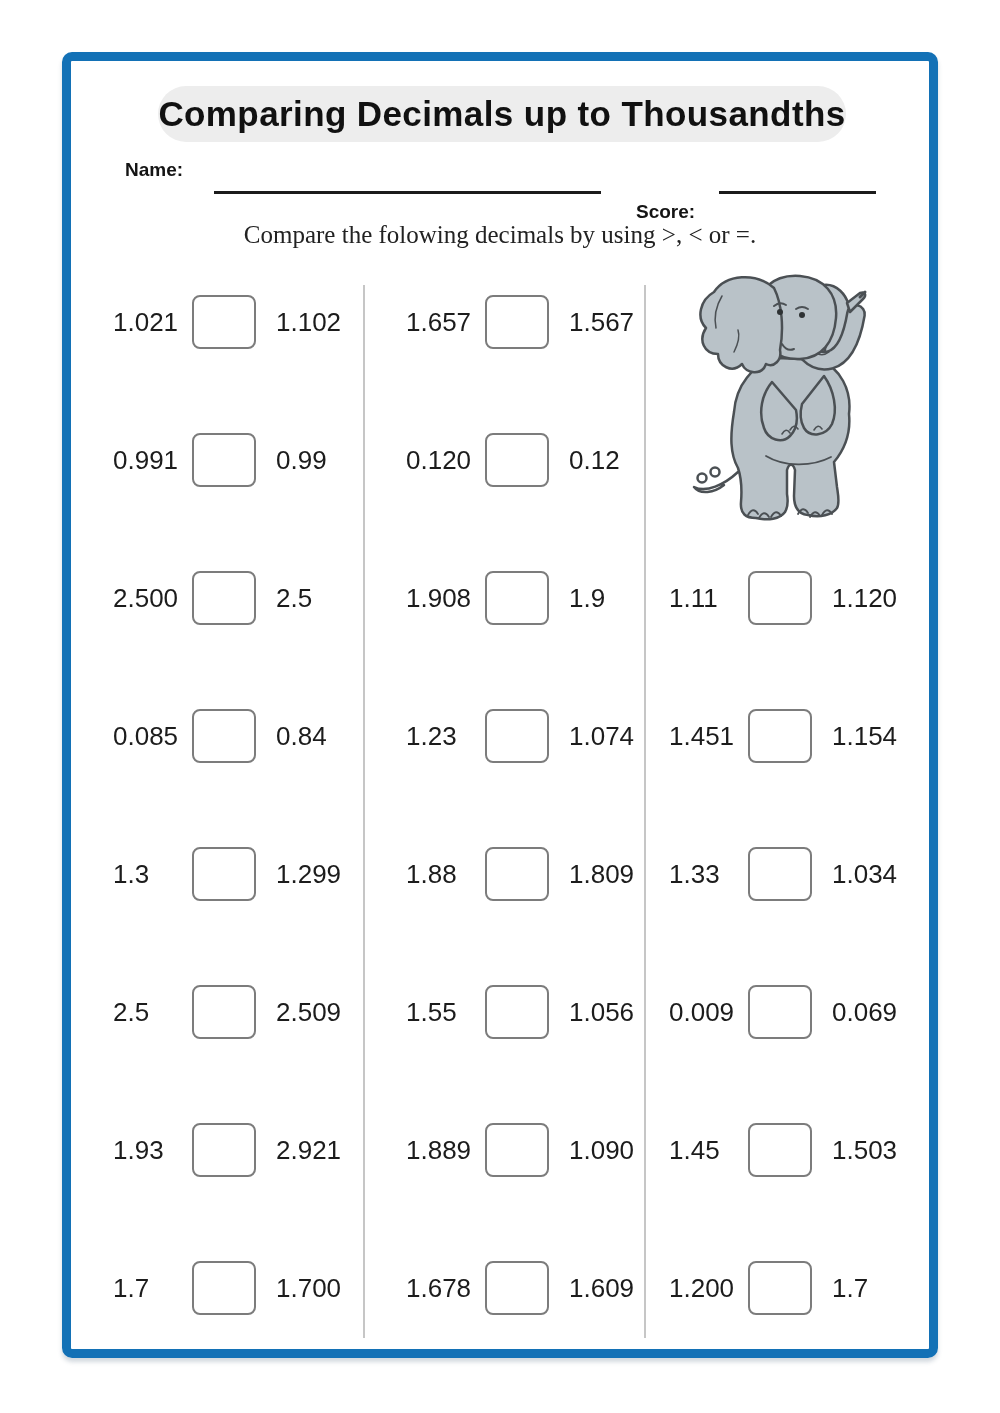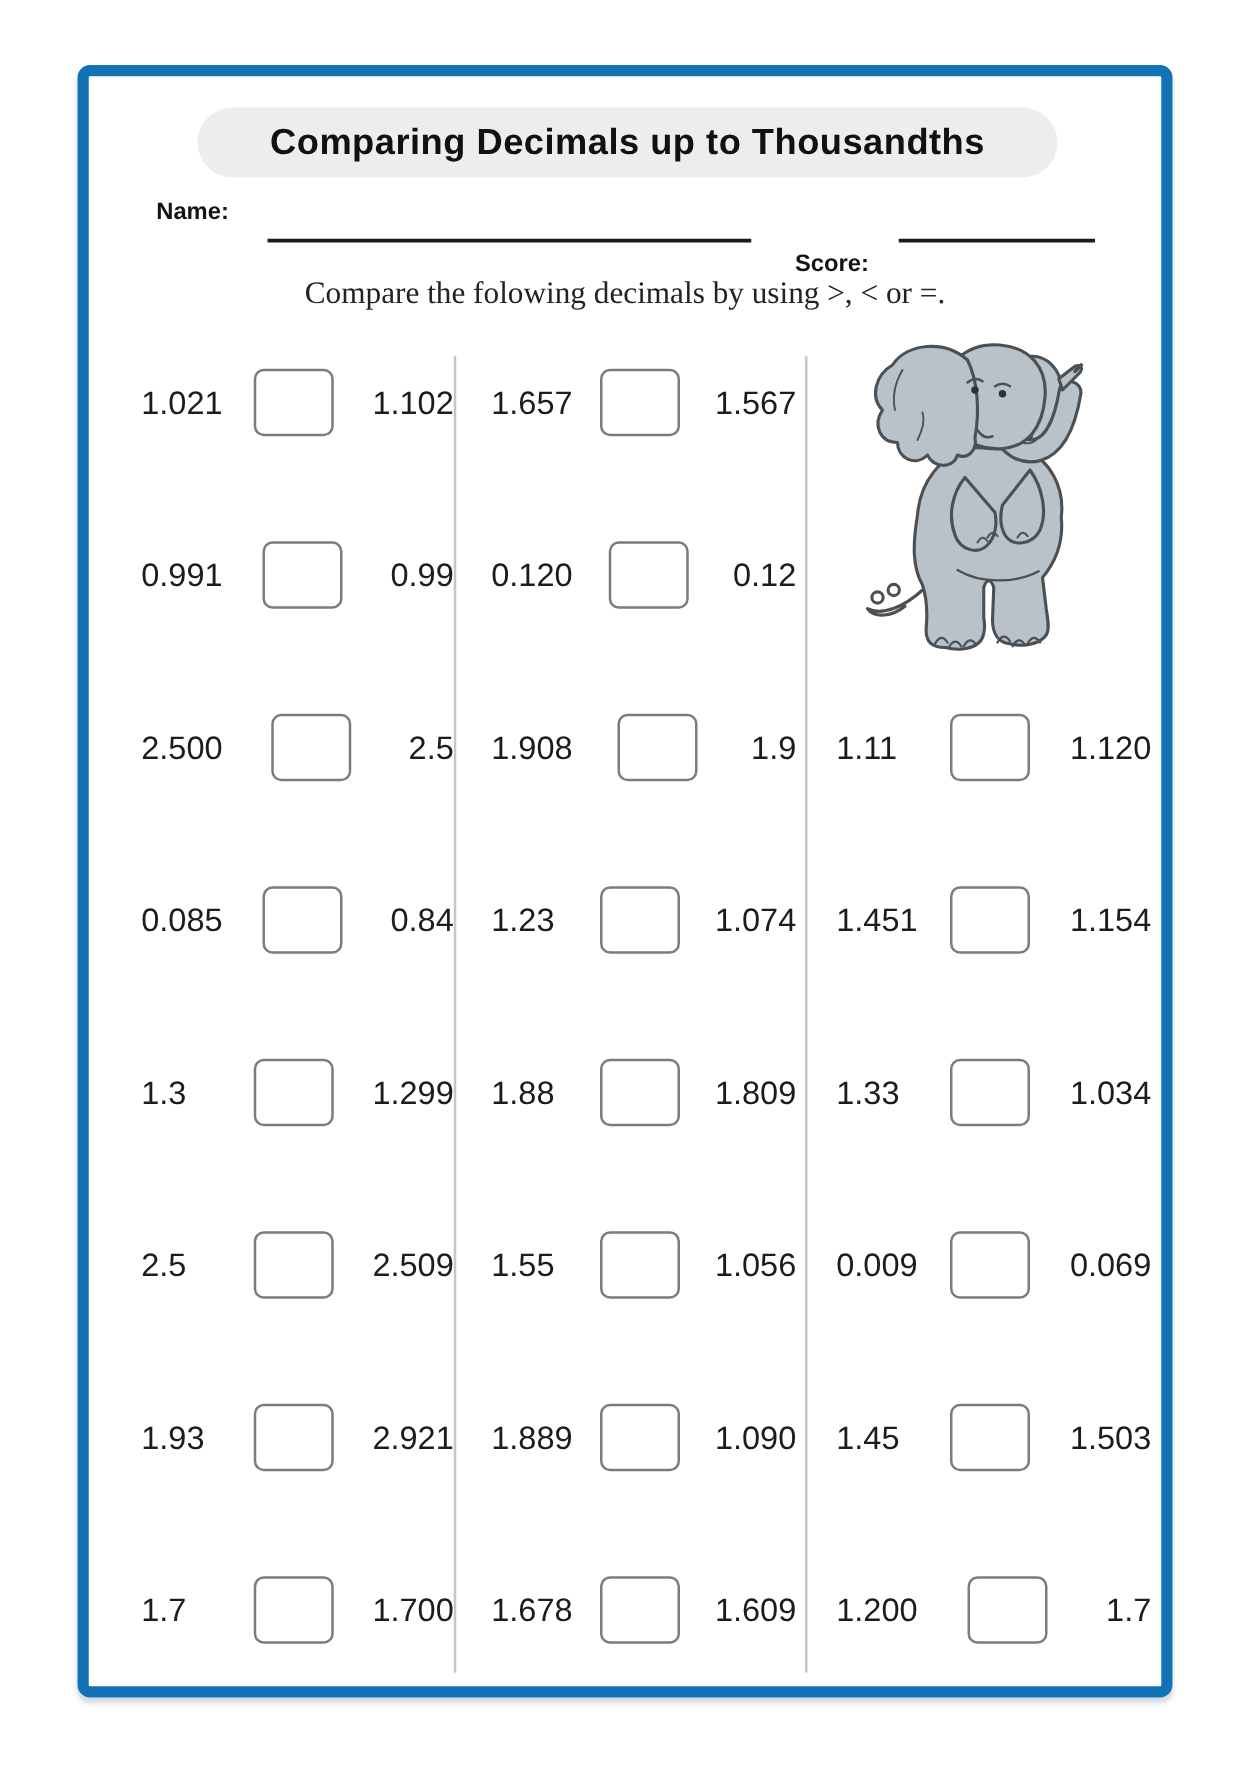--- a/index.html
+++ b/index.html
@@ -6,42 +6,42 @@
   .page{position:relative;width:1000px;height:1413px;background:#ffffff;
         font-family:"Liberation Sans",sans-serif;overflow:hidden;}
 
   .frame{position:absolute;left:62px;top:52px;width:876px;height:1306px;
          border:9px solid var(--c-frame_blue,#1371b6);border-radius:10px;
          box-sizing:border-box;box-shadow:0 4px 4px rgba(110,130,150,.30);}
 
   .title-pill{position:absolute;left:158px;top:86px;width:688px;height:56px;
               background:var(--c-pill_gray,#ededed);border-radius:28px;
               display:flex;align-items:center;justify-content:center;}
-  .title-pill span{font-size:29px;font-weight:bold;color:#111;letter-spacing:.4px;}
+  .title-pill span{font-size:35px;font-weight:bold;color:#111;letter-spacing:.4px;}
 
   .hdr-label{position:absolute;font-size:19px;font-weight:bold;color:#141414;}
   #name-label{left:125px;top:159px;}
   #score-label{left:636px;top:165px;margin-top:36px;}
   .uline{position:absolute;height:2.5px;background:#1b1b1b;}
   #name-line{left:214px;top:191px;width:387px;}
   #score-line{left:719px;top:191px;width:157px;}
 
   .instruction{position:absolute;left:0;top:221px;width:1000px;text-align:center;
                font-family:"Liberation Serif",serif;font-size:25px;color:#222;}
 
   .divider{position:absolute;top:285px;height:1053px;width:1.5px;
            background:var(--c-divider_gray,#c6c6c6);}
   #divider-1{left:363px;}
   #divider-2{left:644px;}
 
   .col{position:absolute;top:253px;display:flex;flex-direction:column;}
   #col-0{left:71px;width:292px;}
-  #col-1{left:364px;width:273px;}
+  #col-1{left:364px;width:273px;padding-left:13px;}
   #col-2{left:645px;width:276px;}
-  .slot{height:138px;display:flex;align-items:center;box-sizing:border-box;justify-content:space-between;}
+  .slot{height:138px;display:flex;align-items:center;box-sizing:border-box;}
   #col-0 .slot{padding-left:42px;}
   #col-1 .slot{padding-left:29px;}
   #col-2 .slot{padding-left:24px;}
   .val{font-size:26px;color:var(--c-text_dark,#1c1c1c);}
   .val.left{flex:0 0 79px;}
   .val.right{margin-left:20px;}
   .answer-box{width:60px;height:50px;flex:0 0 auto;background:#fff;
               border:2px solid var(--c-box_border,#7c7c7c);border-radius:8px;}
 
   .elephant{position:absolute;left:686px;top:266px;width:238px;height:262px;}

